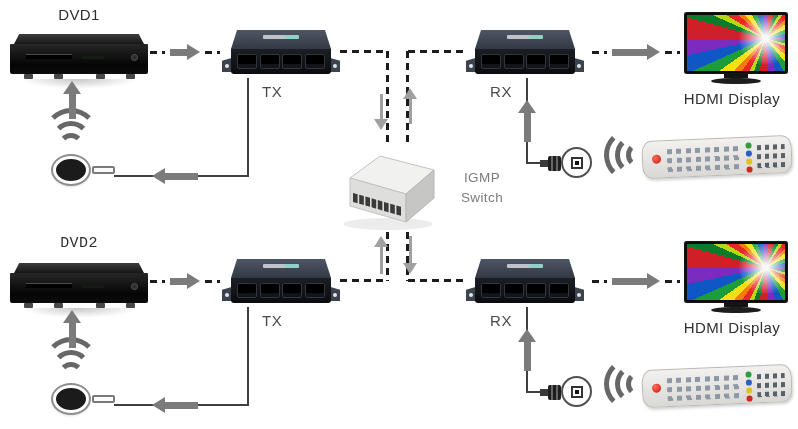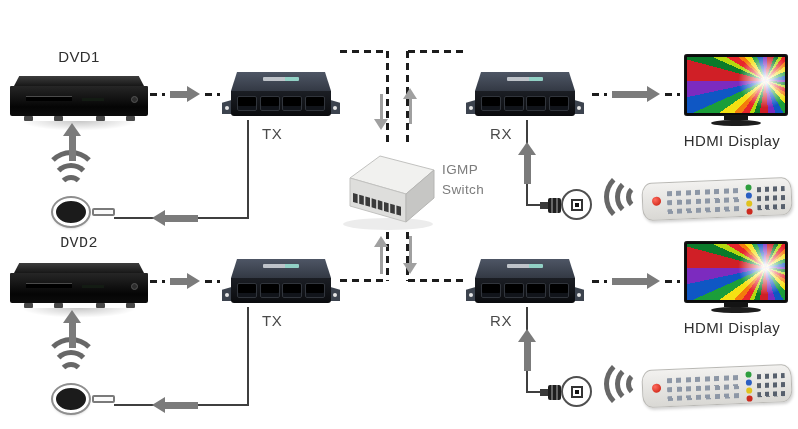--- a/index.html
+++ b/index.html
@@ -4,21 +4,21 @@
 <style>
   :root{
     --arrow:#7b7b7b; --flow:#a0a0a0; --dash:#1c1c1c; --line:#3f3f3f;
     --label:#2f2f2f; --unitlabel:#4a4a4a; --switchlabel:#7c7c7c;
   }
   *{margin:0;padding:0;box-sizing:border-box;}
   body{background:#fff;}
   .stage{position:relative;width:798px;height:429px;background:#fff;overflow:hidden;
          font-family:"Liberation Sans", sans-serif;}
   .row{position:absolute;left:0;width:798px;height:212px;}
-  .row0{top:0;margin-top:42px;} .row1{top:229px;}
+  .row0{top:0;} .row1{top:229px;}
   i{display:block;}
 
   
   .lbl{position:absolute;text-align:center;color:var(--label);font-size:15px;letter-spacing:.4px;}
   .unit-lbl{position:absolute;color:var(--unitlabel);font-size:15px;letter-spacing:.6px;}
   .switch-lbl{position:absolute;color:var(--switchlabel);font-size:13.5px;line-height:1.45;
               white-space:pre-line;letter-spacing:.4px;}
 
   
   .line{position:absolute;background:var(--line);}
@@ -453,16 +453,16 @@
           <rect x="6.2" y="4" width="4.6" height="9"></rect>
         <rect x="12.4" y="4" width="4.6" height="9"></rect>
           <rect x="18.6" y="4" width="4.6" height="9"></rect>
         <rect x="24.8" y="4" width="4.6" height="9"></rect>
           <rect x="31" y="4" width="4.6" height="9"></rect>
         <rect x="37.2" y="4" width="4.6" height="9"></rect>
           <rect x="43.4" y="4" width="4.6" height="9"></rect>
       </g>
     </svg>
   </div>
-  <div class="switch-lbl" style="left:442px;top:160px;width:80px;">IGMP
+  <div class="switch-lbl" style="left:442px;top:168px;width:80px;text-align:center;">IGMP
 Switch</div>
 
 </div>
 
 </body></html>

